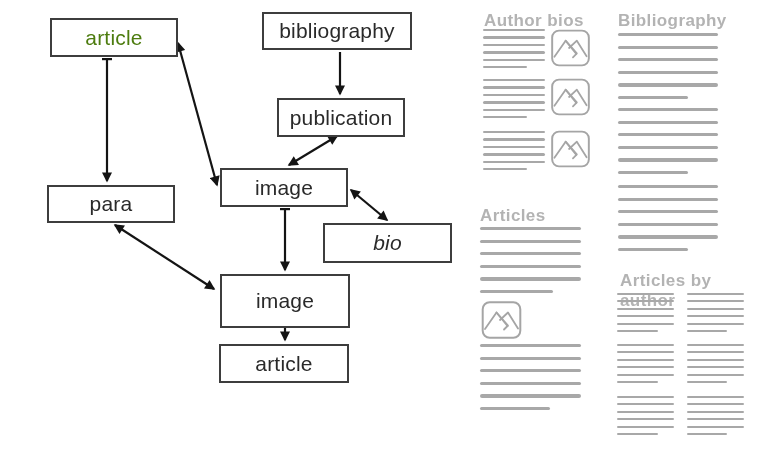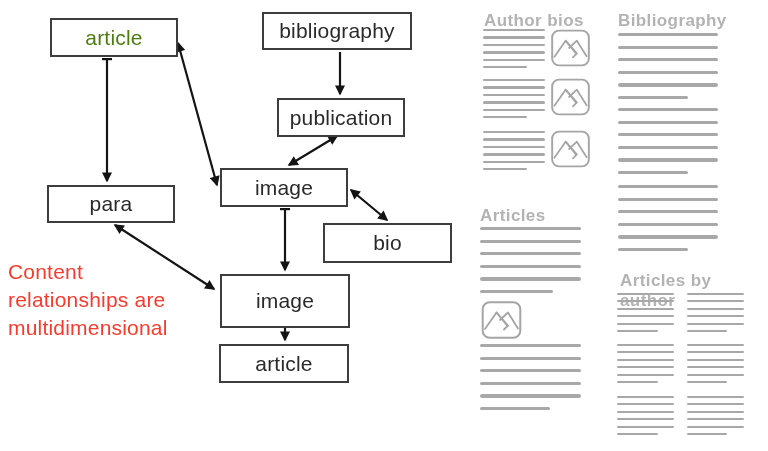--- a/index.html
+++ b/index.html
@@ -52,28 +52,25 @@
         <line x1="285" y1="314" x2="285" y2="340" stroke="#141414" stroke-width="2.2" marker-end="url(#ah-end)" marker-start="url(#tail-bar)"></line>
       </g>
   </svg>
 
   <div id="nodes-layer">
       <div class="node" style="left: 50px; top: 18px; width: 128px; height: 39px; border-color: rgb(61, 61, 61); color: #4d7c0f;">article</div>
       <div class="node" style="left: 262px; top: 12px; width: 150px; height: 38px; border-color: rgb(61, 61, 61); color: rgb(42, 42, 42);">bibliography</div>
       <div class="node" style="left: 277px; top: 98px; width: 128px; height: 39px; border-color: rgb(61, 61, 61); color: rgb(42, 42, 42);">publication</div>
       <div class="node" style="left: 220px; top: 168px; width: 128px; height: 39px; border-color: rgb(61, 61, 61); color: rgb(42, 42, 42);">image</div>
       <div class="node" style="left: 47px; top: 185px; width: 128px; height: 38px; border-color: rgb(61, 61, 61); color: rgb(42, 42, 42);">para</div>
-      <div class="node" style="left: 323px; top: 223px; width: 129px; height: 40px; border-color: rgb(61, 61, 61); color: rgb(42, 42, 42);">bio</div>
+      <div class="node" style="left: 323px; top: 223px; width: 129px; height: 40px; border-color: rgb(61, 61, 61); color: rgb(42, 42, 42); font-style: italic;">bio</div>
       <div class="node" style="left: 220px; top: 274px; width: 130px; height: 54px; border-color: rgb(61, 61, 61); color: rgb(42, 42, 42);">image</div>
       <div class="node" style="left: 219px; top: 344px; width: 130px; height: 39px; border-color: rgb(61, 61, 61); color: rgb(42, 42, 42);">article</div>
     </div>
 
-  <div id="note" style="color: rgb(249, 59, 45);">Content
-relationships are
-multidimensional</div>
 
   <div id="wireframes-layer">
       <div class="wf-heading" style="left: 484px; top: 11px; color: rgb(179, 179, 179);">Author bios</div>
       <div class="wf-heading" style="left: 618px; top: 11px; color: rgb(179, 179, 179);">Bibliography</div>
       <div class="wf-heading" style="left: 480px; top: 206px; color: rgb(179, 179, 179);">Articles</div>
       <div class="wf-heading" style="left: 620px; top: 271px; color: rgb(179, 179, 179);">Articles by author</div>
       <div class="bar-group" style="left: 483px; top: 29px; width: 62px; height: 44.4px;">
         <div class="bar" style="top: 0px; height: 2.4px; width: 62px; background: rgb(168, 168, 168);"></div>
         <div class="bar" style="top: 7.4px; height: 2.4px; width: 62px; background: rgb(168, 168, 168);"></div>
         <div class="bar" style="top: 14.8px; height: 2.4px; width: 62px; background: rgb(168, 168, 168);"></div>

